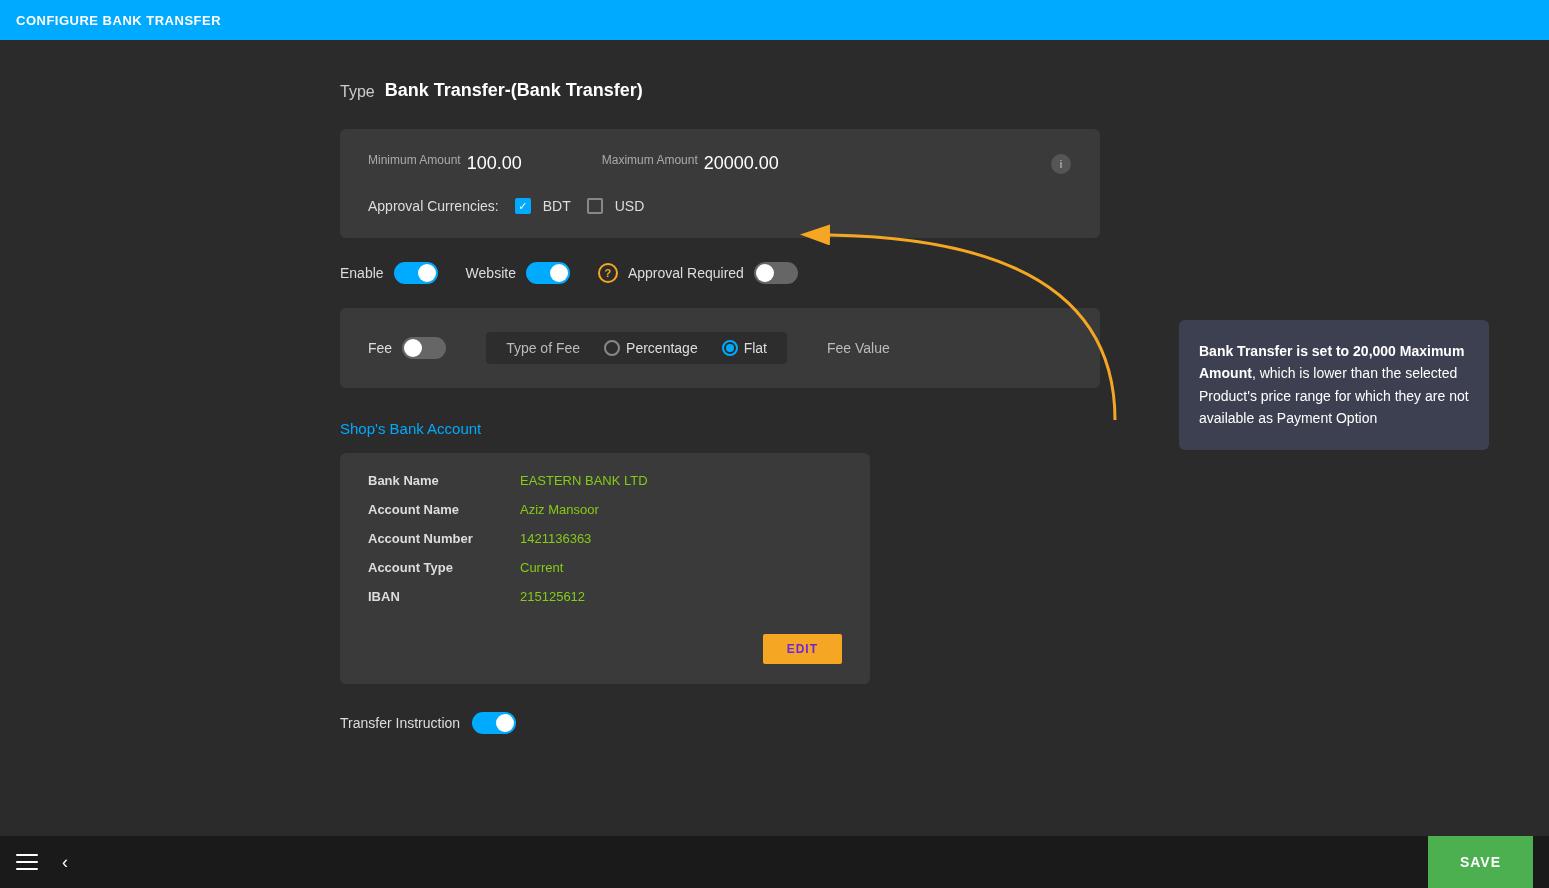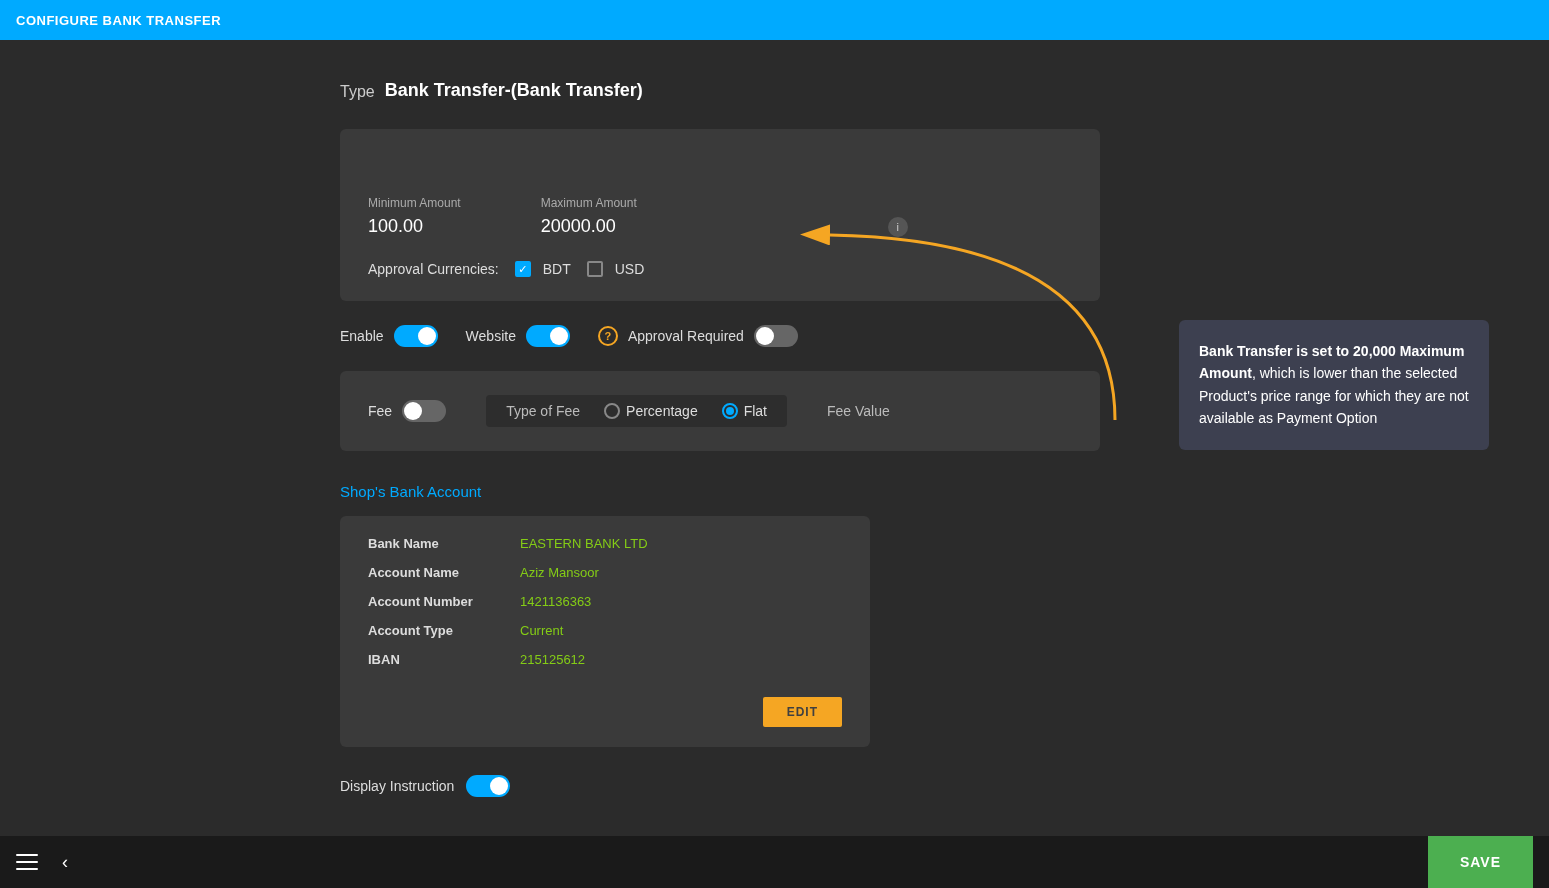--- a/index.html
+++ b/index.html
@@ -113,23 +113,22 @@
 
     
     .amount-row {
       display: flex;
       align-items: flex-start;
       gap: 80px;
       margin-bottom: 24px;
     }
     .amount-field {
       display: flex;
-      flex-direction: column;
+      flex-direction: row;
       gap: 6px;
-      margin-top: 43px;
     }
     .field-label {
       font-size: 12px;
       color: #aaa;
     }
     .field-value {
       font-size: 18px;
       color: #fff;
       font-weight: 500;
     }
@@ -338,21 +337,21 @@
       color: #ddd;
       width: 152px;
       flex-shrink: 0;
     }
     .bank-val {
       font-size: 13px;
       color: #84cc16;
     }
     .edit-btn {
       background: #f5a623;
-      color: #404040;
+      color: #6d28d9;
       border: none;
       padding: 8px 24px;
       font-size: 12px;
       font-weight: bold;
       letter-spacing: 1px;
       cursor: pointer;
       border-radius: 2px;
       margin-top: 16px;
       float: right;
     }
@@ -498,21 +497,21 @@
         <span class="bank-key">IBAN</span>
         <span class="bank-val">215125612</span>
       </div>
       <div style="display:flex; justify-content:flex-end; margin-top:12px;">
         <button class="edit-btn">EDIT</button>
       </div>
     </div>
   </div>
 
   <div class="display-instruction-row">
-    <span class="di-label">Display Instruction</span>
+    <span class="di-label">Transfer Instruction</span>
     <div class="toggle on"></div>
   </div>
 
 </div>
 
 <div class="annotation-box">
   <span class="annotation-text">
     <strong>Bank Transfer is set to 20,000 Maximum Amount</strong>, which is lower than the selected Product's price range for which they are not available as Payment Option
   </span>
 </div>

